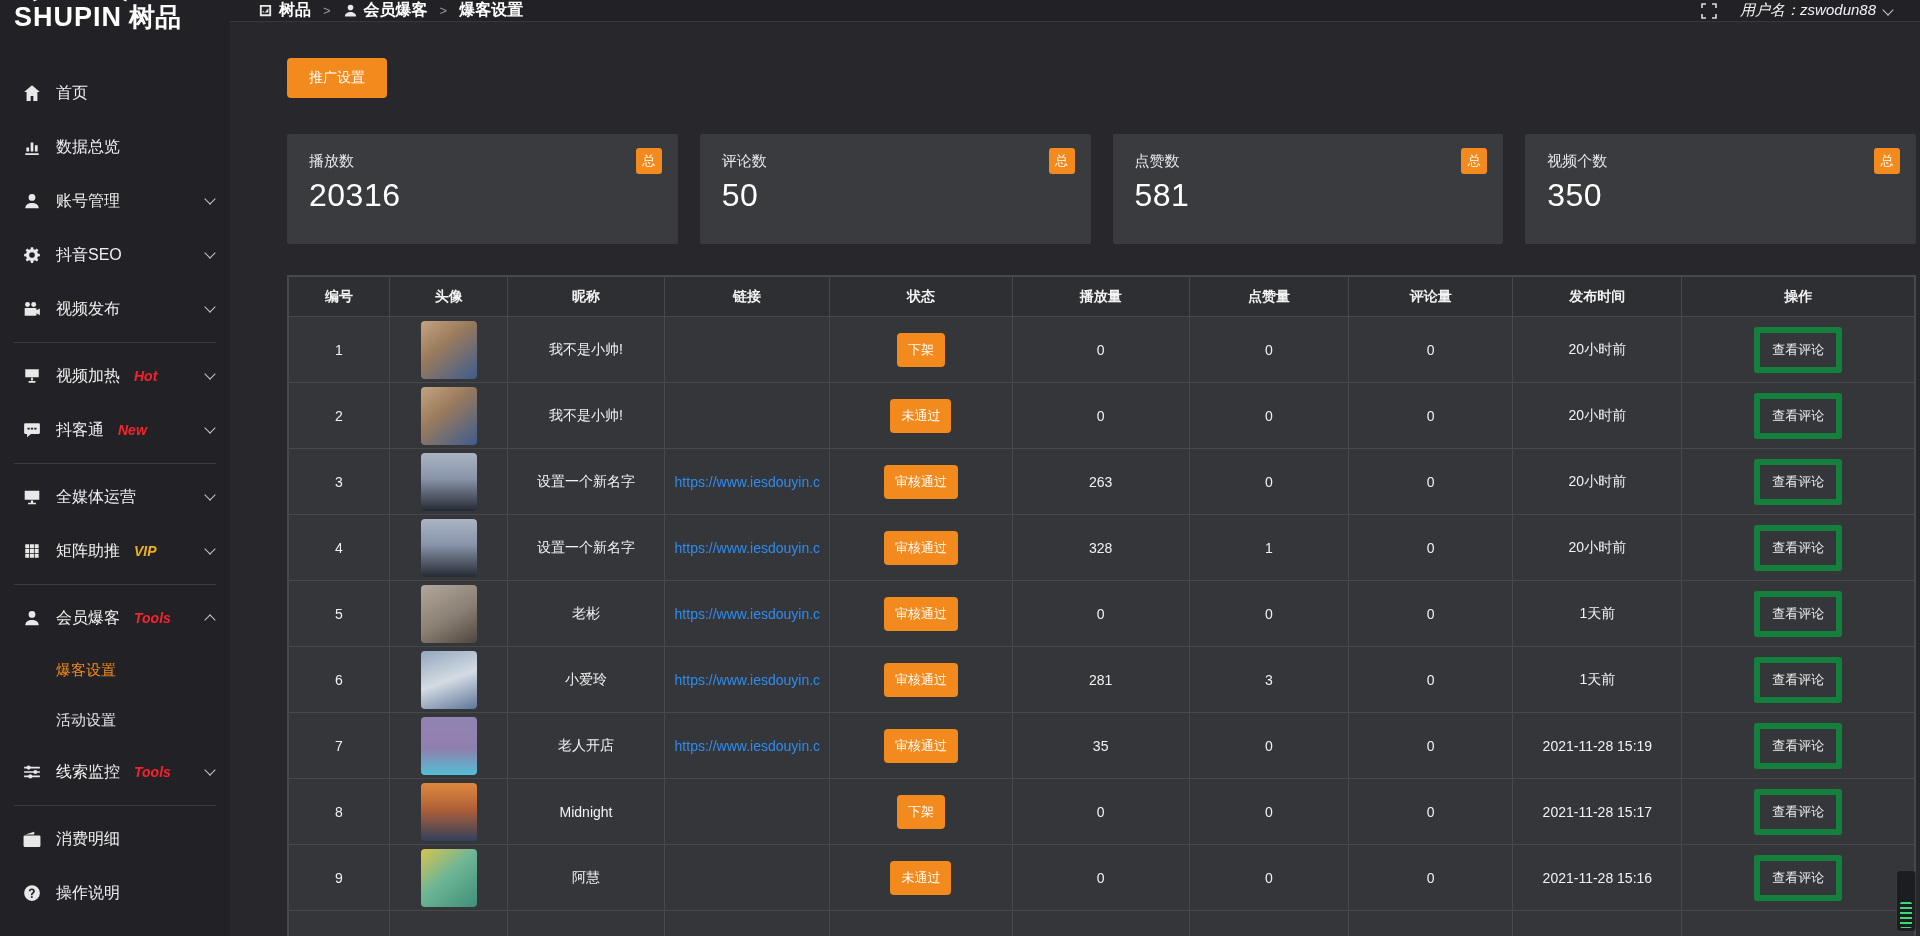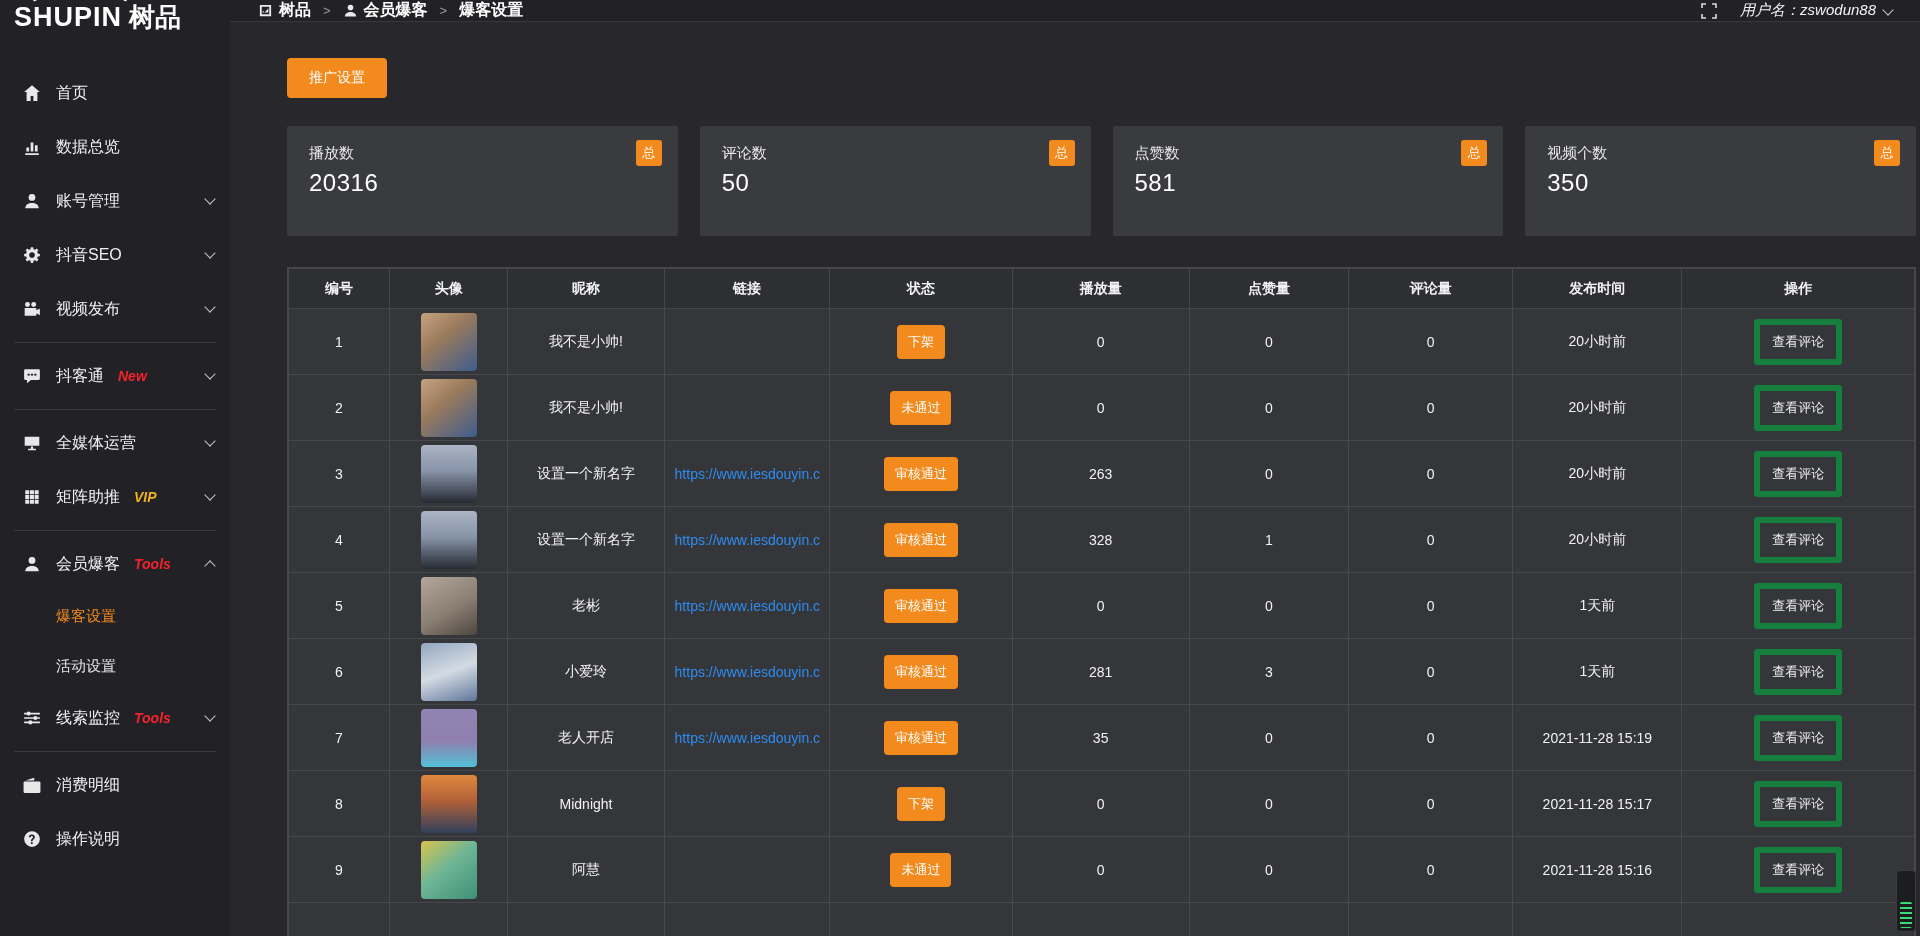--- a/index.html
+++ b/index.html
@@ -37,24 +37,24 @@
   .crumb svg { width:15px; height:15px; fill:#e8e8e8; }
   .crumb-sep { color:#9a9a9a; font-size:13px; font-weight:400; }
   .topbar-right { margin-left:auto; display:flex; align-items:center; gap:22px;font-style:italic; }
   .fs-icon { width:18px; height:18px; cursor:pointer; }
   .fs-icon svg { width:18px; height:18px; stroke:#dcdcdc; fill:none; stroke-width:1.6; }
   .user-box { display:flex; align-items:center; gap:8px; font-size:15px; color:#f2f2f2; cursor:pointer; }
   .user-box .chev { margin-top:-2px; }
 
   .content { flex:1; padding:36px 4px 0 57px; }
   .promo-btn { display:inline-block; background:#f28a1e; color:#fff; font-size:14px; border:none; border-radius:4px; padding:11px 22px; cursor:pointer; }
-  .cards { display:flex; gap:22px; margin-top:28px; }
+  .cards { display:flex; gap:22px; margin-top:36px; }
   .card { flex:1; height:110px; background:#3a3b3f; border-radius:2px; padding:18px 20px 0 22px; position:relative; }
   .card-label { font-size:15px; color:#e8e8e8; }
-  .card-value { font-size:24px; font-weight:500; color:#fff; margin-top:6px; letter-spacing:0.5px; }
+  .card-value { font-size:32px; font-weight:500; color:#fff; margin-top:6px; letter-spacing:0.5px; }
   .card-badge { position:absolute; top:14px; right:16px; background:#f28a1e; color:#fff; font-size:13px; width:26px; height:26px; border-radius:3px; display:flex; align-items:center; justify-content:center; cursor:pointer; }
 
   
   .table-wrap { margin-top:31px; height:782px; overflow:hidden; border:1px solid #47484c; border-bottom:none; }
   table { width:100%; border-collapse:collapse; table-layout:fixed; }
   th { height:40px; background:#2e2f33; font-size:14px; font-weight:700; color:#f2f2f2; border:1px solid #47484c; }
   td { height:66px; background:#35363a; font-size:14px; color:#f2f2f2; border:1px solid #47484c; text-align:center; vertical-align:middle; }
   .avatar { width:56px; height:58px; border-radius:4px; display:inline-block; vertical-align:middle; }
   .link { color:#2d8cf0; white-space:nowrap; display:inline-block; text-decoration:none; cursor:pointer; }
   .link:empty { display:none; }
@@ -129,20 +129,31 @@
               <path d="M1.5 7h9.5a1 1 0 011 1v1.2l3-1.7v6l-3-1.7V13a1 1 0 01-1 1H1.5z"></path>
             </svg>
           </span>
         <span class="nav-label">视频发布</span>
         <span class="spacer"></span>
           <span class="chev"></span>
       </div>
 
       <div class="divider"></div>
 
+      <div class="nav-item">
+        <span class="nav-icon">
+            <svg viewBox="0 0 16 16">
+              <path d="M2 2h12v7H2zM7.2 9.5h1.6V12H7.2zM5 12.5h6V14H5z"></path>
+            </svg>
+          </span>
+        <span class="nav-label">视频加热</span>
+        <span class="badge red">Hot</span>
+        <span class="spacer"></span>
+          <span class="chev"></span>
+      </div>
       <div class="nav-item">
         <span class="nav-icon">
             <svg viewBox="0 0 16 16">
               <path d="M2 2h12a1 1 0 011 1v7.5a1 1 0 01-1 1H7l-3.4 3v-3H2a1 1 0 01-1-1V3a1 1 0 011-1z"></path>
               <rect x="4" y="6" width="2" height="1.6" fill="#222226"></rect>
               <rect x="7" y="6" width="2" height="1.6" fill="#222226"></rect>
               <rect x="10" y="6" width="2" height="1.6" fill="#222226"></rect>
             </svg>
           </span>
         <span class="nav-label">抖客通</span>

